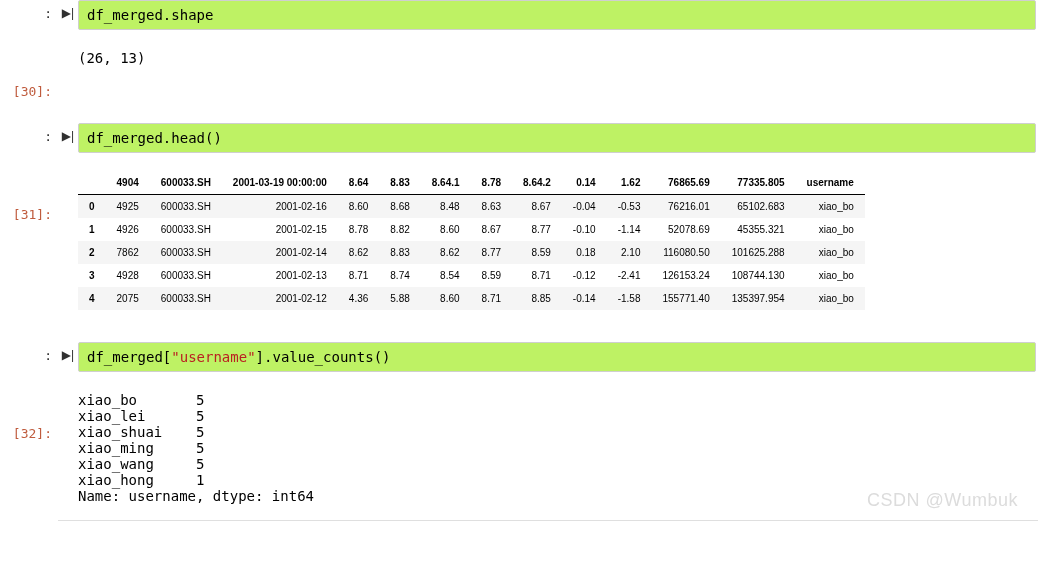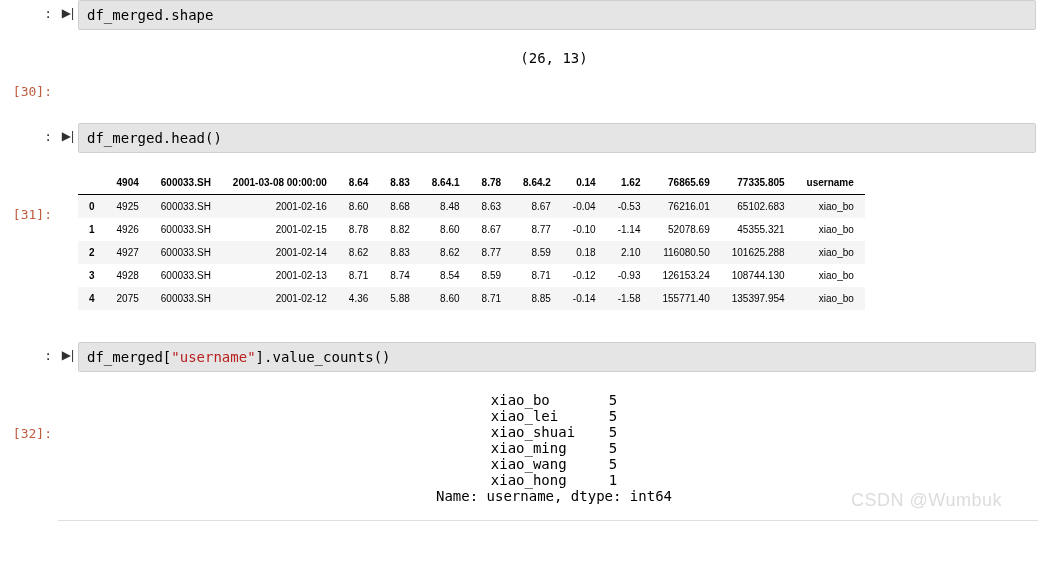--- a/index.html
+++ b/index.html
@@ -27,40 +27,39 @@
   .run-icon {
     width: 20px;
     min-width: 20px;
     padding-top: 6px;
     font-size: 12px;
     color: #303030;
     text-align: center;
   }
   .code-box {
     flex: 1;
-    background: #e5e5e5;
+    background: #bef264;
     border: 1px solid #cfcfcf;
     border-radius: 2px;
     padding: 6px 8px;
     font-family: Menlo, Consolas, "DejaVu Sans Mono", monospace;
     font-size: 14px;
     color: #000;
     white-space: pre;
     margin-right: 2px;
   }
   .code-box .fn { color: #000; }
   .code-box .str { color: #ba2121; }
   .output-area {
     flex: 1;
     padding: 6px 8px 6px 0;
     font-family: Menlo, Consolas, "DejaVu Sans Mono", monospace;
     font-size: 14px;
     white-space: pre;
     color: #000;
-    text-align: center;
   }
   .output-html { flex: 1; padding: 4px 8px 18px 0; }
   table.df {
     border-collapse: collapse;
     font-size: 10px;
     font-family: "Helvetica Neue", Helvetica, Arial, sans-serif;
   }
   table.df th, table.df td {
     padding: 6px 11px;
     text-align: right;
@@ -79,21 +78,21 @@
   table.df tbody tr:nth-child(even) { background: #fff; }
   .gap { height: 14px; }
   .gap-lg { height: 24px; }
   .hr {
     border: none;
     border-top: 1px solid #dfdfdf;
     margin: 10px 0 0 58px;
   }
   .watermark {
     position: absolute;
-    right: 36px;
+    right: 20px;
     bottom: 10px;
     font-size: 18px;
     color: #dcdcdc;
     font-family: Arial, sans-serif;
     letter-spacing: 0.5px;
     pointer-events: none;
   }
 </style>
 </head>
 <body>
@@ -121,21 +120,21 @@
 <div class="cell">
   <div class="prompt prompt-out">[31]:</div>
   <div class="run-icon"></div>
   <div class="output-html">
     <table class="df" id="df-table">
       <thead>
           <tr id="df-head">
             <th></th>
             <th>4904</th>
             <th>600033.SH</th>
-            <th>2001-03-08 00:00:00</th>
+            <th>2001-03-19 00:00:00</th>
             <th>8.64</th>
             <th>8.83</th>
             <th>8.64.1</th>
             <th>8.78</th>
             <th>8.64.2</th>
             <th>0.14</th>
             <th>1.62</th>
             <th>76865.69</th>
             <th>77335.805</th>
             <th>username</th>
@@ -169,21 +168,21 @@
             <td>8.67</td>
             <td>8.77</td>
             <td>-0.10</td>
             <td>-1.14</td>
             <td>52078.69</td>
             <td>45355.321</td>
             <td>xiao_bo</td>
           </tr>
           <tr>
             <th>2</th>
-            <td>4927</td>
+            <td>7862</td>
             <td>600033.SH</td>
             <td>2001-02-14</td>
             <td>8.62</td>
             <td>8.83</td>
             <td>8.62</td>
             <td>8.77</td>
             <td>8.59</td>
             <td>0.18</td>
             <td>2.10</td>
             <td>116080.50</td>
@@ -194,21 +193,21 @@
             <th>3</th>
             <td>4928</td>
             <td>600033.SH</td>
             <td>2001-02-13</td>
             <td>8.71</td>
             <td>8.74</td>
             <td>8.54</td>
             <td>8.59</td>
             <td>8.71</td>
             <td>-0.12</td>
-            <td>-0.93</td>
+            <td>-2.41</td>
             <td>126153.24</td>
             <td>108744.130</td>
             <td>xiao_bo</td>
           </tr>
           <tr>
             <th>4</th>
             <td>2075</td>
             <td>600033.SH</td>
             <td>2001-02-12</td>
             <td>4.36</td>

